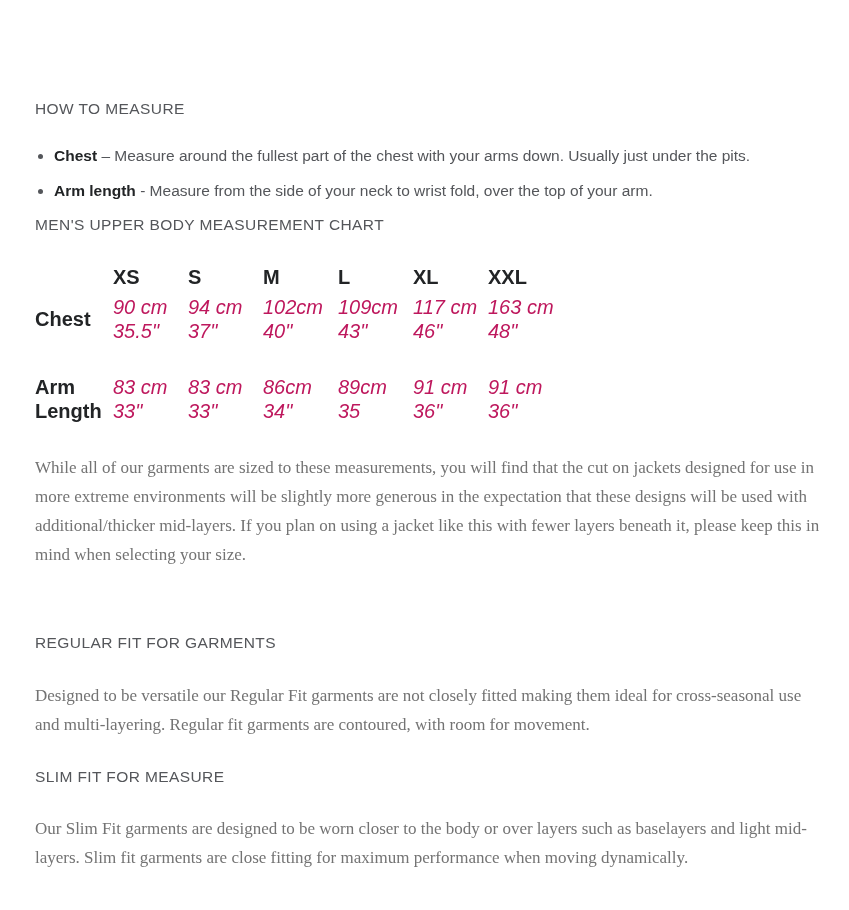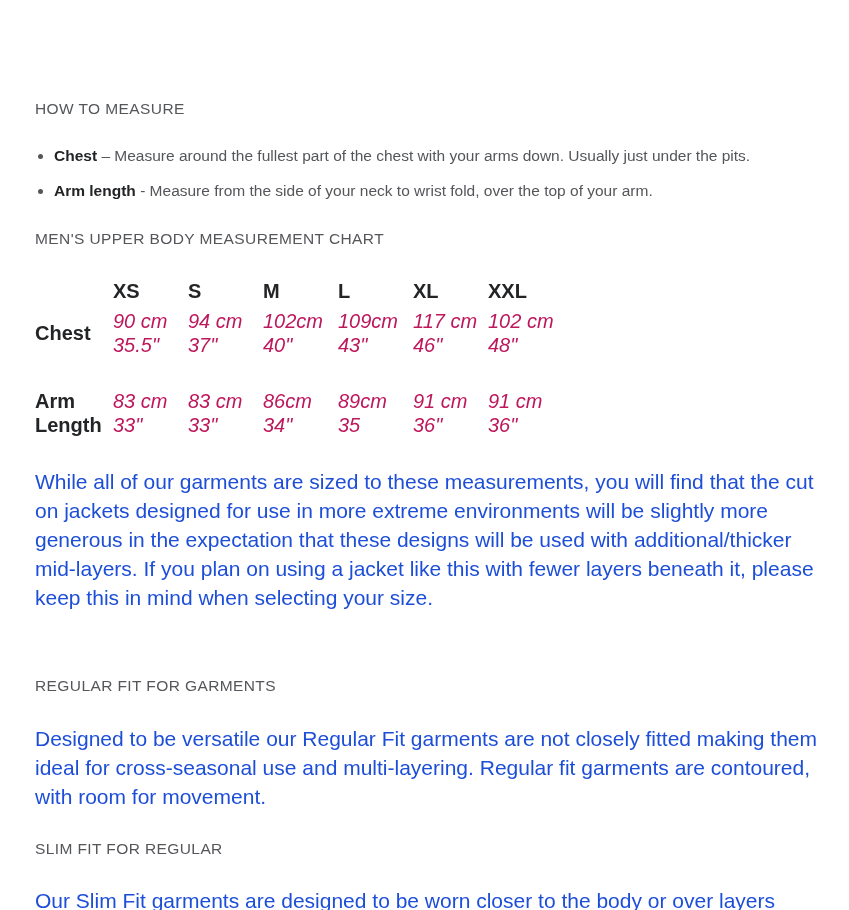--- a/index.html
+++ b/index.html
@@ -38,21 +38,21 @@
     font-size: 15.5px;
     line-height: 20px;
     margin-bottom: 15px;
     color: #54565a;
   }
   .measure-list li:last-child { margin-bottom: 0; }
   .term {
     font-weight: bold;
     color: #222426;
   }
-  .heading-chart { margin-top: 28px; }
+  .heading-chart { margin-top: 14px; }
   .size-table {
     margin-top: 32px;
     border-collapse: collapse;
   }
   .size-table th, .size-table td {
     text-align: left;
     vertical-align: middle;
     font-size: 20px;
     font-weight: normal;
     padding: 0;
@@ -74,23 +74,24 @@
   .size-table tbody td { color: #be185d; font-style: italic; }
   .size-table .row-gap th, .size-table .row-gap td { padding-bottom: 32px; }
   .cell-line { line-height: 24px; }
   .important-note {
     margin-top: 12px;
     font-size: 15.5px;
     line-height: 22px;
     color: #54565a;
   }
   .body-para {
-    font-size: 21px;
+    font-size: 17px;
     line-height: 29px;
-    color: #1d4ed8;
+    color: #737373;
+    font-family: Liberation Serif, serif;
   }
   .para-garment-note { margin-top: 30px; }
   .heading-regular { margin-top: 64px; }
   .para-regular { margin-top: 28px; }
   .heading-slim { margin-top: 28px; }
   .para-slim { margin-top: 27px; }
 </style>
 </head>
 <body>
 
@@ -141,21 +142,21 @@
         </td>
         <td>
           <div class="cell-line">109cm</div>
           <div class="cell-line">43"</div>
         </td>
         <td>
           <div class="cell-line">117 cm</div>
           <div class="cell-line">46"</div>
         </td>
         <td>
-          <div class="cell-line">102 cm</div>
+          <div class="cell-line">163 cm</div>
           <div class="cell-line">48"</div>
         </td>
       </tr>
       <tr>
         <th>Arm Length</th>
         <td>
           <div class="cell-line">83 cm</div>
           <div class="cell-line">33"</div>
         </td>
         <td>
@@ -182,17 +183,17 @@
     </tbody>
   </table>
 
 
   <p class="body-para para-garment-note">While all of our garments are sized to these measurements, you will find that the cut on jackets designed for use in more extreme environments will be slightly more generous in the expectation that these designs will be used with additional/thicker mid-layers. If you plan on using a jacket like this with fewer layers beneath it, please keep this in mind when selecting your size.</p>
 
   <h2 class="section-heading heading-regular">REGULAR FIT FOR GARMENTS</h2>
 
   <p class="body-para para-regular">Designed to be versatile our Regular Fit garments are not closely fitted making them ideal for cross-seasonal use and multi-layering. Regular fit garments are contoured, with room for movement.</p>
 
-  <h2 class="section-heading heading-slim">SLIM FIT FOR REGULAR</h2>
+  <h2 class="section-heading heading-slim">SLIM FIT FOR MEASURE</h2>
 
   <p class="body-para para-slim">Our Slim Fit garments are designed to be worn closer to the body or over layers such as baselayers and light mid-layers. Slim fit garments are close fitting for maximum performance when moving dynamically.</p>
 
 </div>
 
 </body></html>

